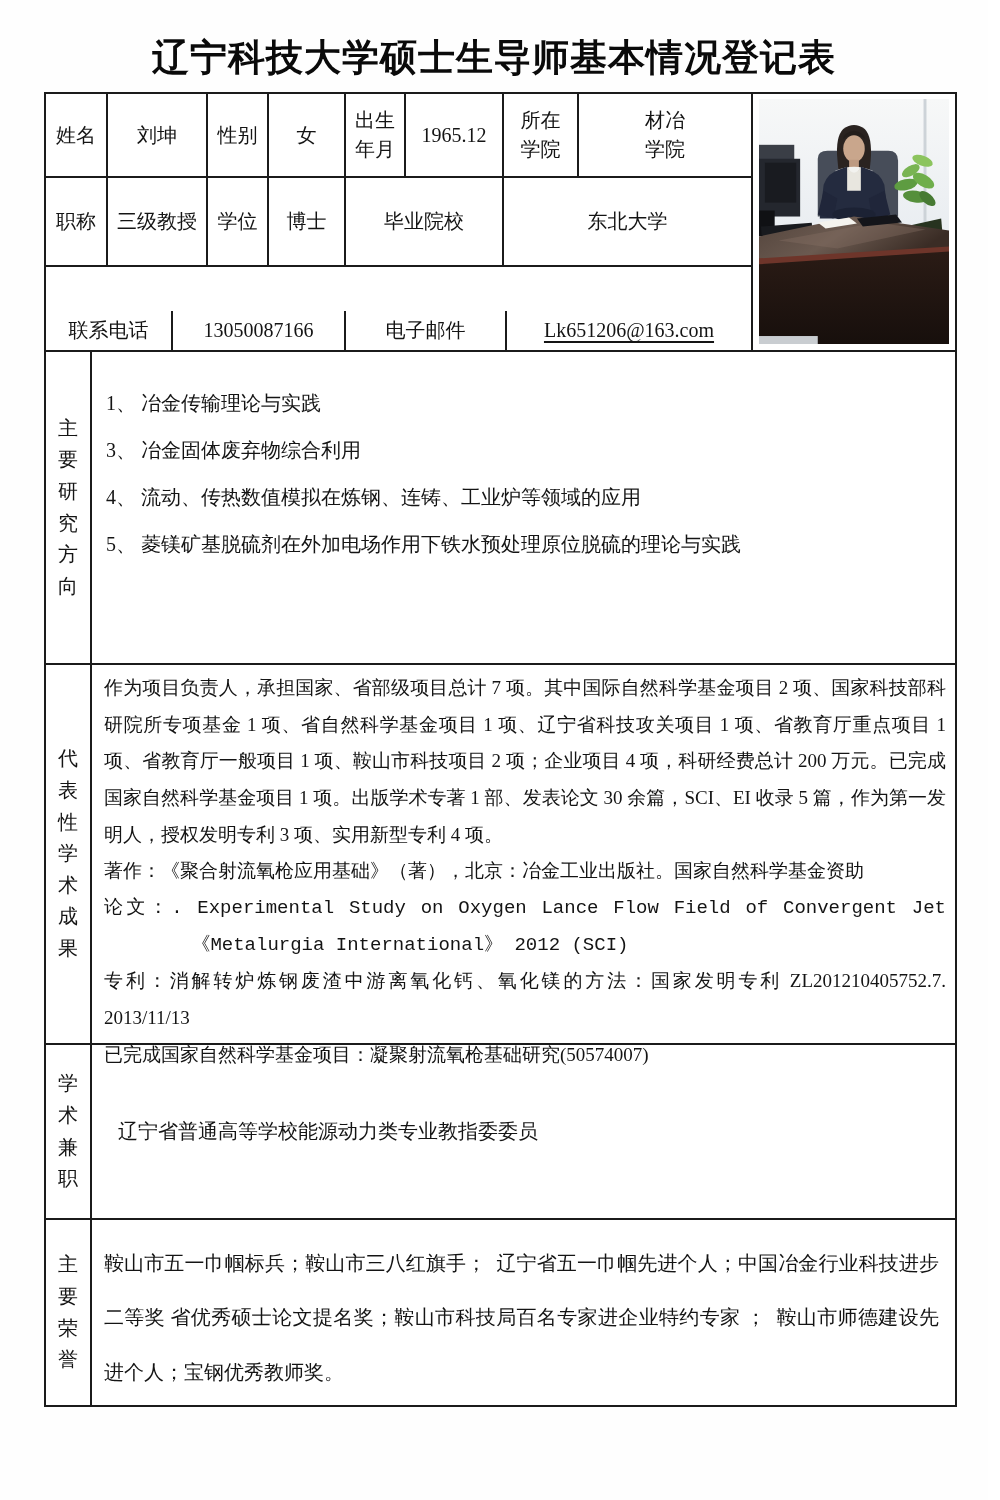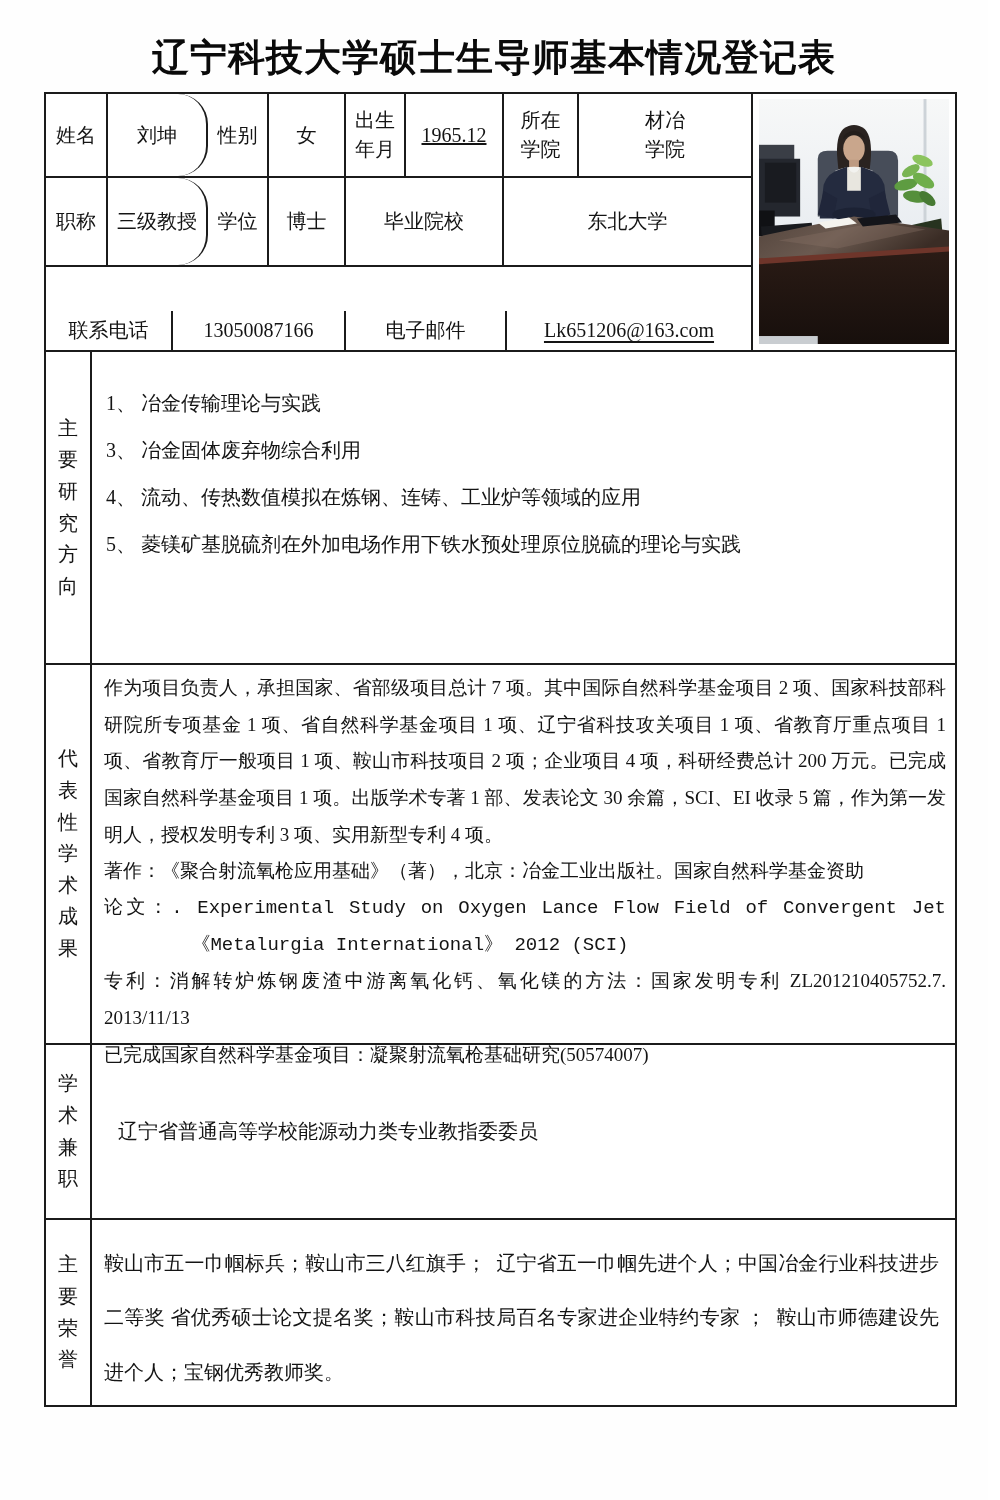--- a/index.html
+++ b/index.html
@@ -32,22 +32,22 @@
   .trow.r2 { height:89px; }
   .trow.r3 { flex:1; border-bottom:none;margin-top:44px; }
   .cell {
     border-right:2px solid #1b1b1b; box-sizing:border-box;
     display:flex; align-items:center; justify-content:center;
     text-align:center; white-space:pre-line;
     font-size:20px; line-height:1.45; padding:0 2px;
   }
   .cell.last { border-right:none; }
   .grow { flex:1; }
-  .w62{width:62px;} .w100{width:100px;border-radius:30px;} .w61{width:61px;} .w77{width:77px;}
-  .w60{width:60px;} .w98{width:98px;text-decoration:underline;} .w75{width:75px;} .w158{width:158px;}
+  .w62{width:62px;} .w100{width:100px;} .w61{width:61px;} .w77{width:77px;}
+  .w60{width:60px;} .w98{width:98px;} .w75{width:75px;} .w158{width:158px;}
   .w127{width:127px;} .w173{width:173px;} .w161{width:161px;}
   .email-link { text-decoration:underline; text-underline-offset:4px; }
 
   .photo-cell { flex:1; padding:5px 6px 6px 6px; box-sizing:border-box; display:flex; background:#fff; }
   .photo-cell svg { width:100%; height:100%; display:block; }
 
   
   .section { display:flex; border-bottom:2px solid #1b1b1b; box-sizing:border-box; flex:none; }
   .section.last { border-bottom:none; flex:1; }
   .side {

